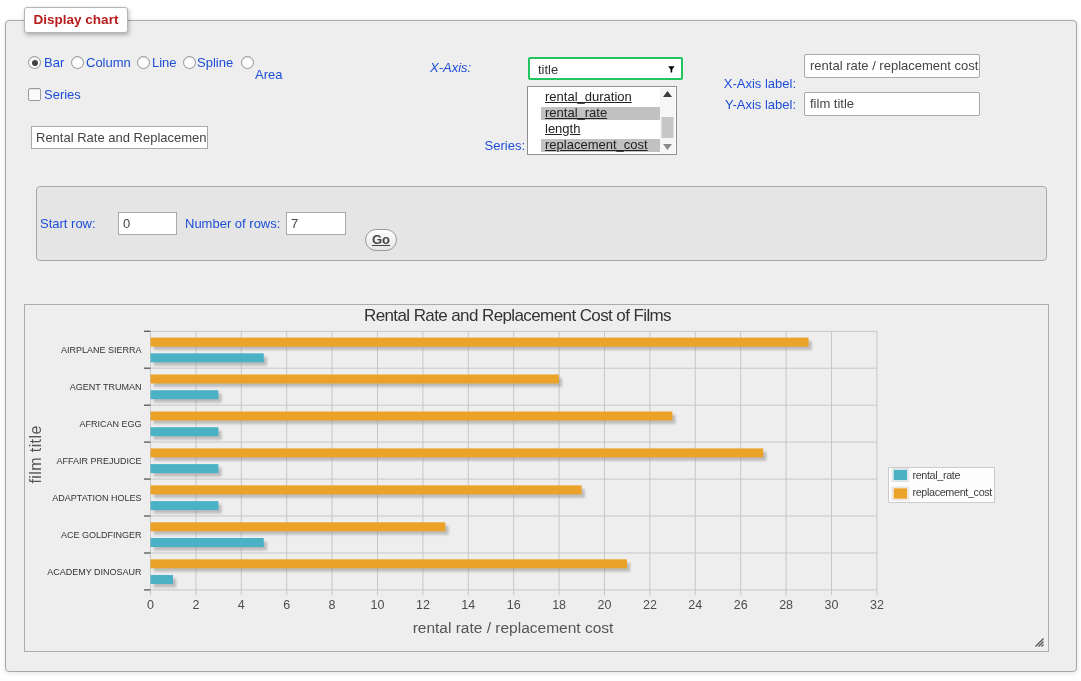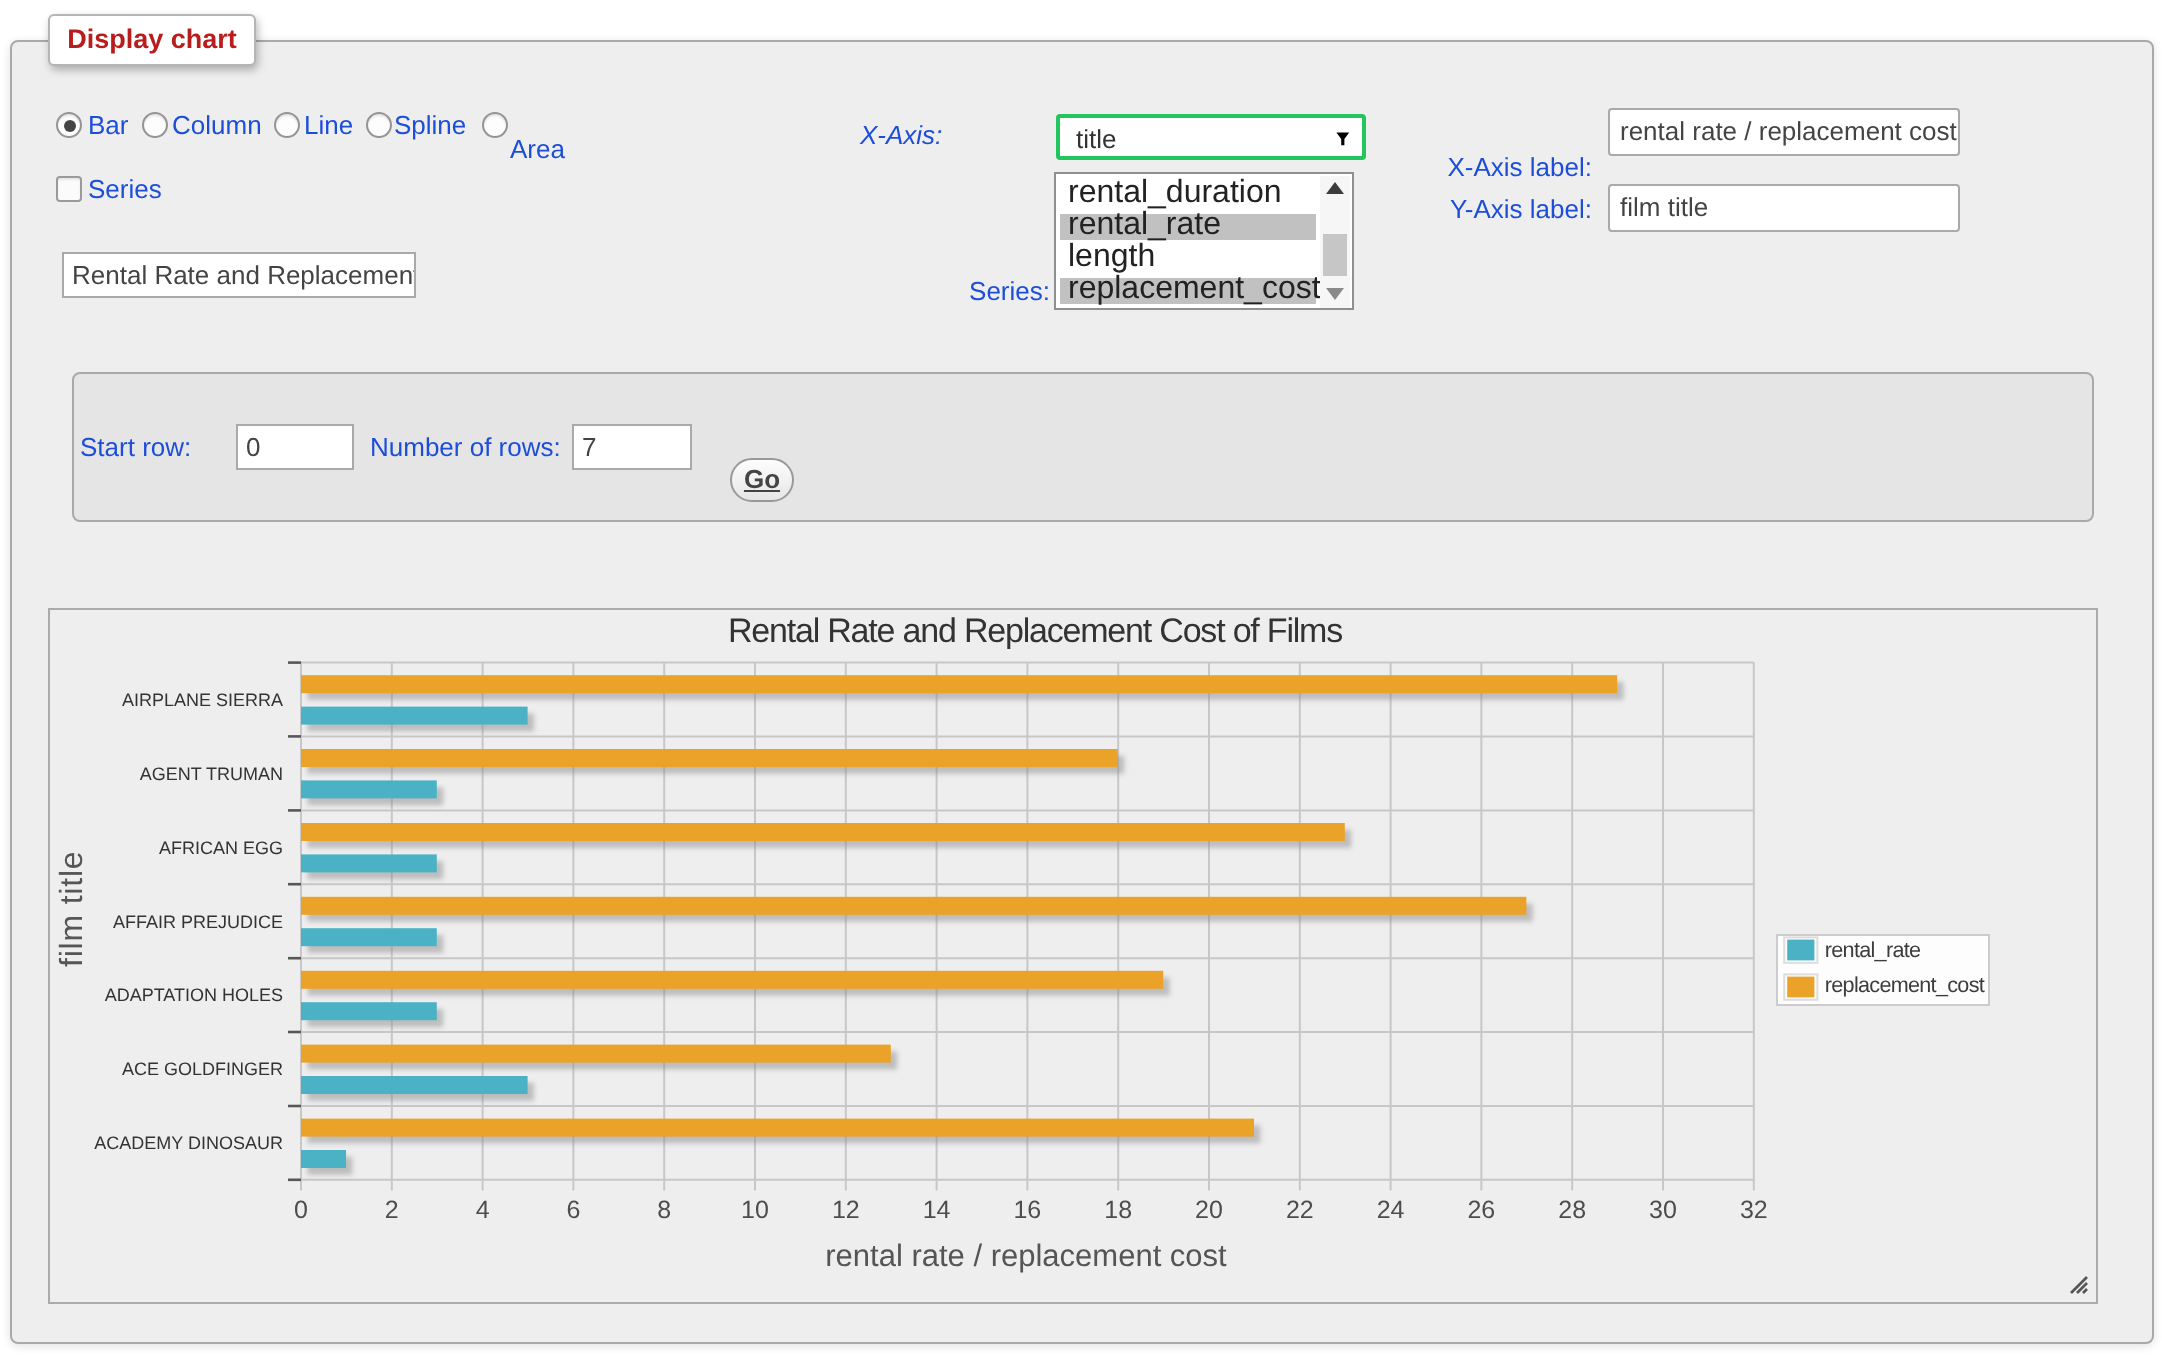--- a/index.html
+++ b/index.html
@@ -9,21 +9,21 @@
 #legendbox{left:24px;top:7px;width:104px;height:26px;background:#fff;border:1px solid #b5b5b5;border-radius:3px;box-sizing:border-box;box-shadow:1px 2px 4px rgba(0,0,0,0.28);font-weight:bold;font-size:13.5px;color:#b91c1c;text-align:center;line-height:23px;}
 .lbl{font-size:13px;color:#1d4ed8;line-height:14px;white-space:nowrap;}
 .radio{display:inline-block;width:11px;height:11px;border:1px solid #949494;border-radius:50%;background:#fdfdfd;vertical-align:middle;box-shadow:inset 0 1px 1px rgba(0,0,0,0.1);}
 .radio.on::after{content:"";position:absolute;left:2.5px;top:2.5px;width:6px;height:6px;border-radius:50%;background:#444;}
 .cb{display:inline-block;width:11px;height:11px;border:1px solid #9a9a9a;border-radius:2px;background:#fbfbfb;box-shadow:inset 0 1px 1px rgba(0,0,0,0.08);}
 .inp{background:#fff;border:1px solid #a9a9a9;box-sizing:border-box;font-size:13px;color:#444;line-height:21px;padding-left:4px;white-space:nowrap;overflow:hidden;border-radius:2px;}
 #xsel{left:528px;top:57px;width:155px;height:23px;background:#fff;border:2px solid #22c55e;box-sizing:border-box;border-radius:2px;font-size:13px;color:#333;line-height:21px;padding-left:8px;}
 #xsel .arr{position:absolute;right:6px;top:7px;width:7px;height:7px;}
 #xsel .arr svg{display:block;}
 #serbox{left:527px;top:86px;width:150px;height:69px;background:#fff;border:1px solid #8f8f8f;box-sizing:border-box;overflow:hidden;}
-.opt{position:absolute;left:2px;width:128px;height:16px;font-size:16px;color:#222;line-height:16px;padding-left:4px;box-sizing:border-box;white-space:nowrap;}
+.opt{position:absolute;left:13px;width:128px;height:16px;font-size:13px;color:#222;line-height:16px;padding-left:4px;box-sizing:border-box;white-space:nowrap;text-decoration:underline;}
 .opt.sel{background:linear-gradient(#c1c1c1,#c1c1c1) no-repeat 0 1.5px;background-size:100% 13px;}
 #sbar{position:absolute;right:1px;top:1px;width:15px;height:66px;background:#f6f6f6;}
 #panel1{left:36px;top:186px;width:1011px;height:75px;background:#e5e5e5;border:1px solid #a9a9a9;border-radius:4px;box-sizing:border-box;}
 #gobtn{left:365px;top:229px;width:32px;height:22px;border:1px solid #999;border-radius:11px;background:linear-gradient(#fdfdfd,#e6e6e6);box-sizing:border-box;font-size:13px;font-weight:bold;color:#444;text-align:center;line-height:20px;text-decoration:underline;}
 #chartsvg{left:24px;top:304px;}
 </style>
 </head>
 <body>
 <div class="abs" id="fs"></div>
 <div class="abs" id="legendbox">Display chart</div>

